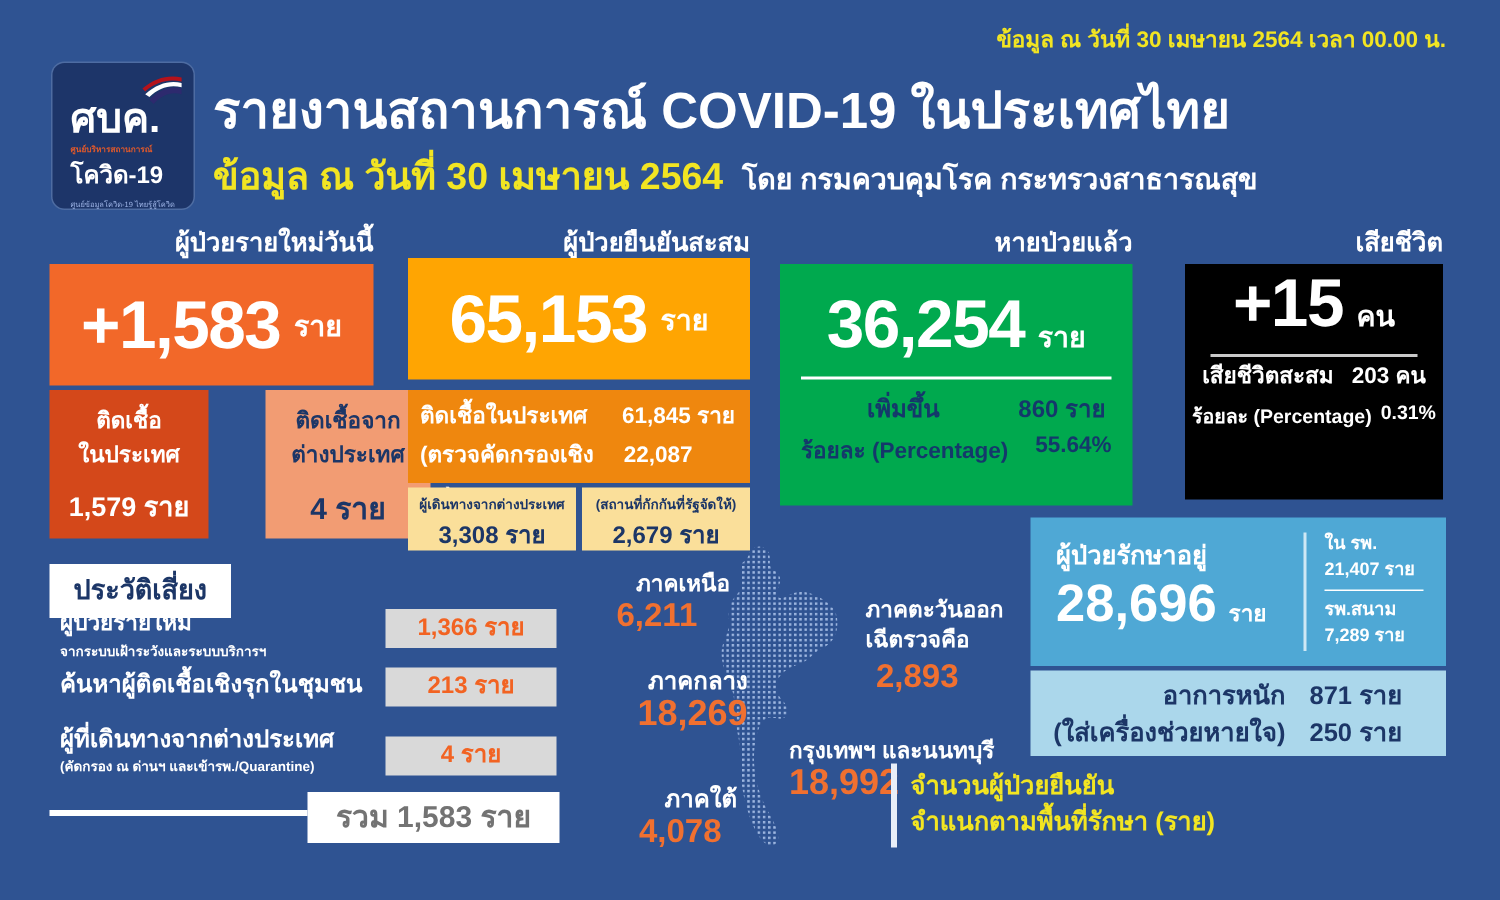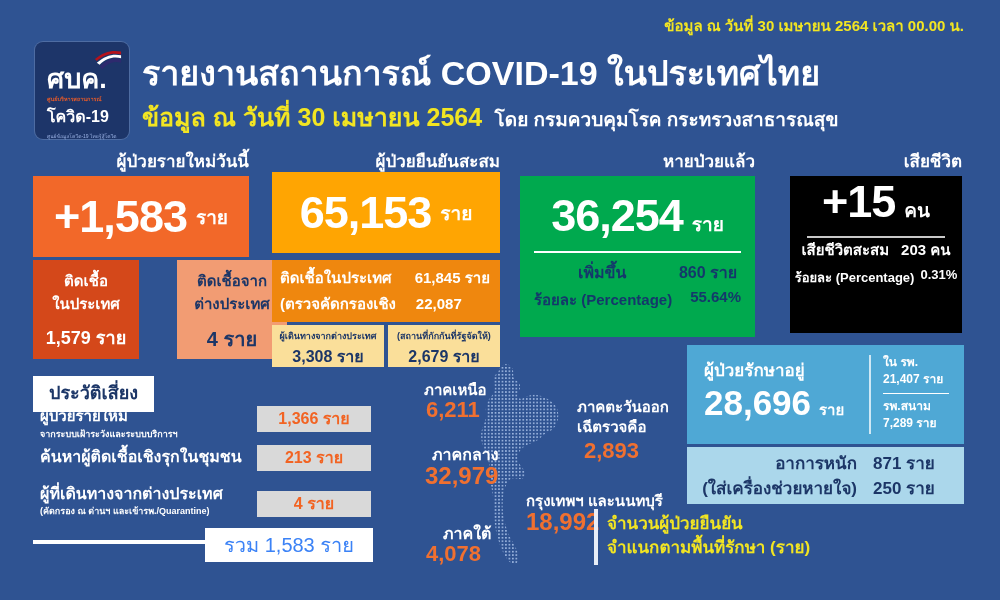--- a/index.html
+++ b/index.html
@@ -54,22 +54,22 @@
   .death-row1{display:flex;justify-content:center;gap:12px;color:#fff;font-size:15px;font-weight:700;margin-top:0;}
   .death-row2{display:flex;justify-content:center;gap:6px;color:#fff;font-size:13px;font-weight:700;margin-top:5px;}
 
   
   .risk-title{left:33px;top:376px;background:#fff;color:#1c3667;font-size:18px;font-weight:700;padding:2px 16px 5px;}
   .risk-label{color:#fff;font-weight:700;font-size:15px;line-height:1.2;white-space:nowrap;}
   .risk-sublabel{color:#fff;font-weight:700;font-size:9px;white-space:nowrap;}
   .risk-val{width:114px;height:26px;background:#d9d9d9;color:#f26322;font-size:16px;font-weight:700;
             text-align:center;line-height:26px;}
   .total-line{left:33px;top:540px;width:172px;height:4px;background:#fff;}
-  .total-box{left:205px;top:528px;width:168px;height:34px;background:#fff;color:#3b82f6;
-             font-size:20px;font-weight:400;text-align:center;line-height:34px;}
+  .total-box{left:205px;top:528px;width:168px;height:34px;background:#fff;color:#737373;
+             font-size:20px;font-weight:700;text-align:center;line-height:34px;}
 
   
   .region-label{color:#fff;font-weight:700;font-size:15px;white-space:nowrap;line-height:1.35;}
   .region-value{color:#f07030;font-weight:700;font-size:22px;white-space:nowrap;}
   .region-value.lg{font-size:24px;}
   .caption-bar{left:594px;top:509px;width:4px;height:56px;background:#e8eef8;}
   .map-caption{left:607px;top:512px;color:#f2e522;font-weight:700;font-size:17px;line-height:1.4;white-space:nowrap;}
 
   
   .treat-top{left:687px;top:345px;width:277px;height:99px;background:#4fa8d5;color:#fff;}
@@ -212,30 +212,30 @@
     </defs>
     <path fill="url(#dots)" d="M40,12 C42,4 50,2 54,8 C57,13 53,18 58,21 C64,24 63,30 60,35
       C58,39 62,42 67,39 C73,35 81,35 88,39 C96,43 102,48 102,57 C102,66 98,72 91,75
       C85,78 82,84 75,86 C69,88 64,91 61,96 C58,101 60,107 64,111 C68,115 69,121 65,123
       C61,125 56,121 52,124 C48,127 46,134 45,141 C43,153 45,166 49,177 C53,188 60,196 61,204
       C62,211 56,214 51,209 C45,203 40,190 37,176 C34,161 36,146 33,134 C30,122 32,112 29,103
       C26,94 21,86 22,76 C23,68 28,63 27,55 C26,47 29,41 33,37 C37,33 36,27 35,21 C34,15 38,16 40,12 Z"></path>
   </svg>
 
   <div class="abs region-label" style="left:424px;top:380px;">ภาคเหนือ</div>
-  <div class="abs region-value" style="left:426px;top:397px;">6,211</div>
+  <div class="abs region-value" style="left:411px;top:397px;">6,211</div>
 
   <div class="abs region-label" style="left:577px;top:397px;">
     <div>ภาคตะวันออก</div>
     <div>เฉีตรวจคือ</div>
   </div>
   <div class="abs region-value" style="left:584px;top:438px;">2,893</div>
 
   <div class="abs region-label" style="left:432px;top:444px;font-size:16px;">ภาคกลาง</div>
-  <div class="abs region-value lg" style="left:425px;top:462px;">32,979</div>
+  <div class="abs region-value lg" style="left:425px;top:462px;">18,269</div>
 
   <div class="abs region-label" style="left:526px;top:491px;">กรุงเทพฯ และนนทบุรี</div>
   <div class="abs region-value lg" style="left:526px;top:508px;">18,992</div>
 
   <div class="abs region-label" style="left:443px;top:523px;font-size:16px;">ภาคใต้</div>
   <div class="abs region-value" style="left:426px;top:541px;">4,078</div>
 
   <div class="abs caption-bar"></div>
   <div class="abs map-caption">
     <div>จำนวนผู้ป่วยยืนยัน</div>

